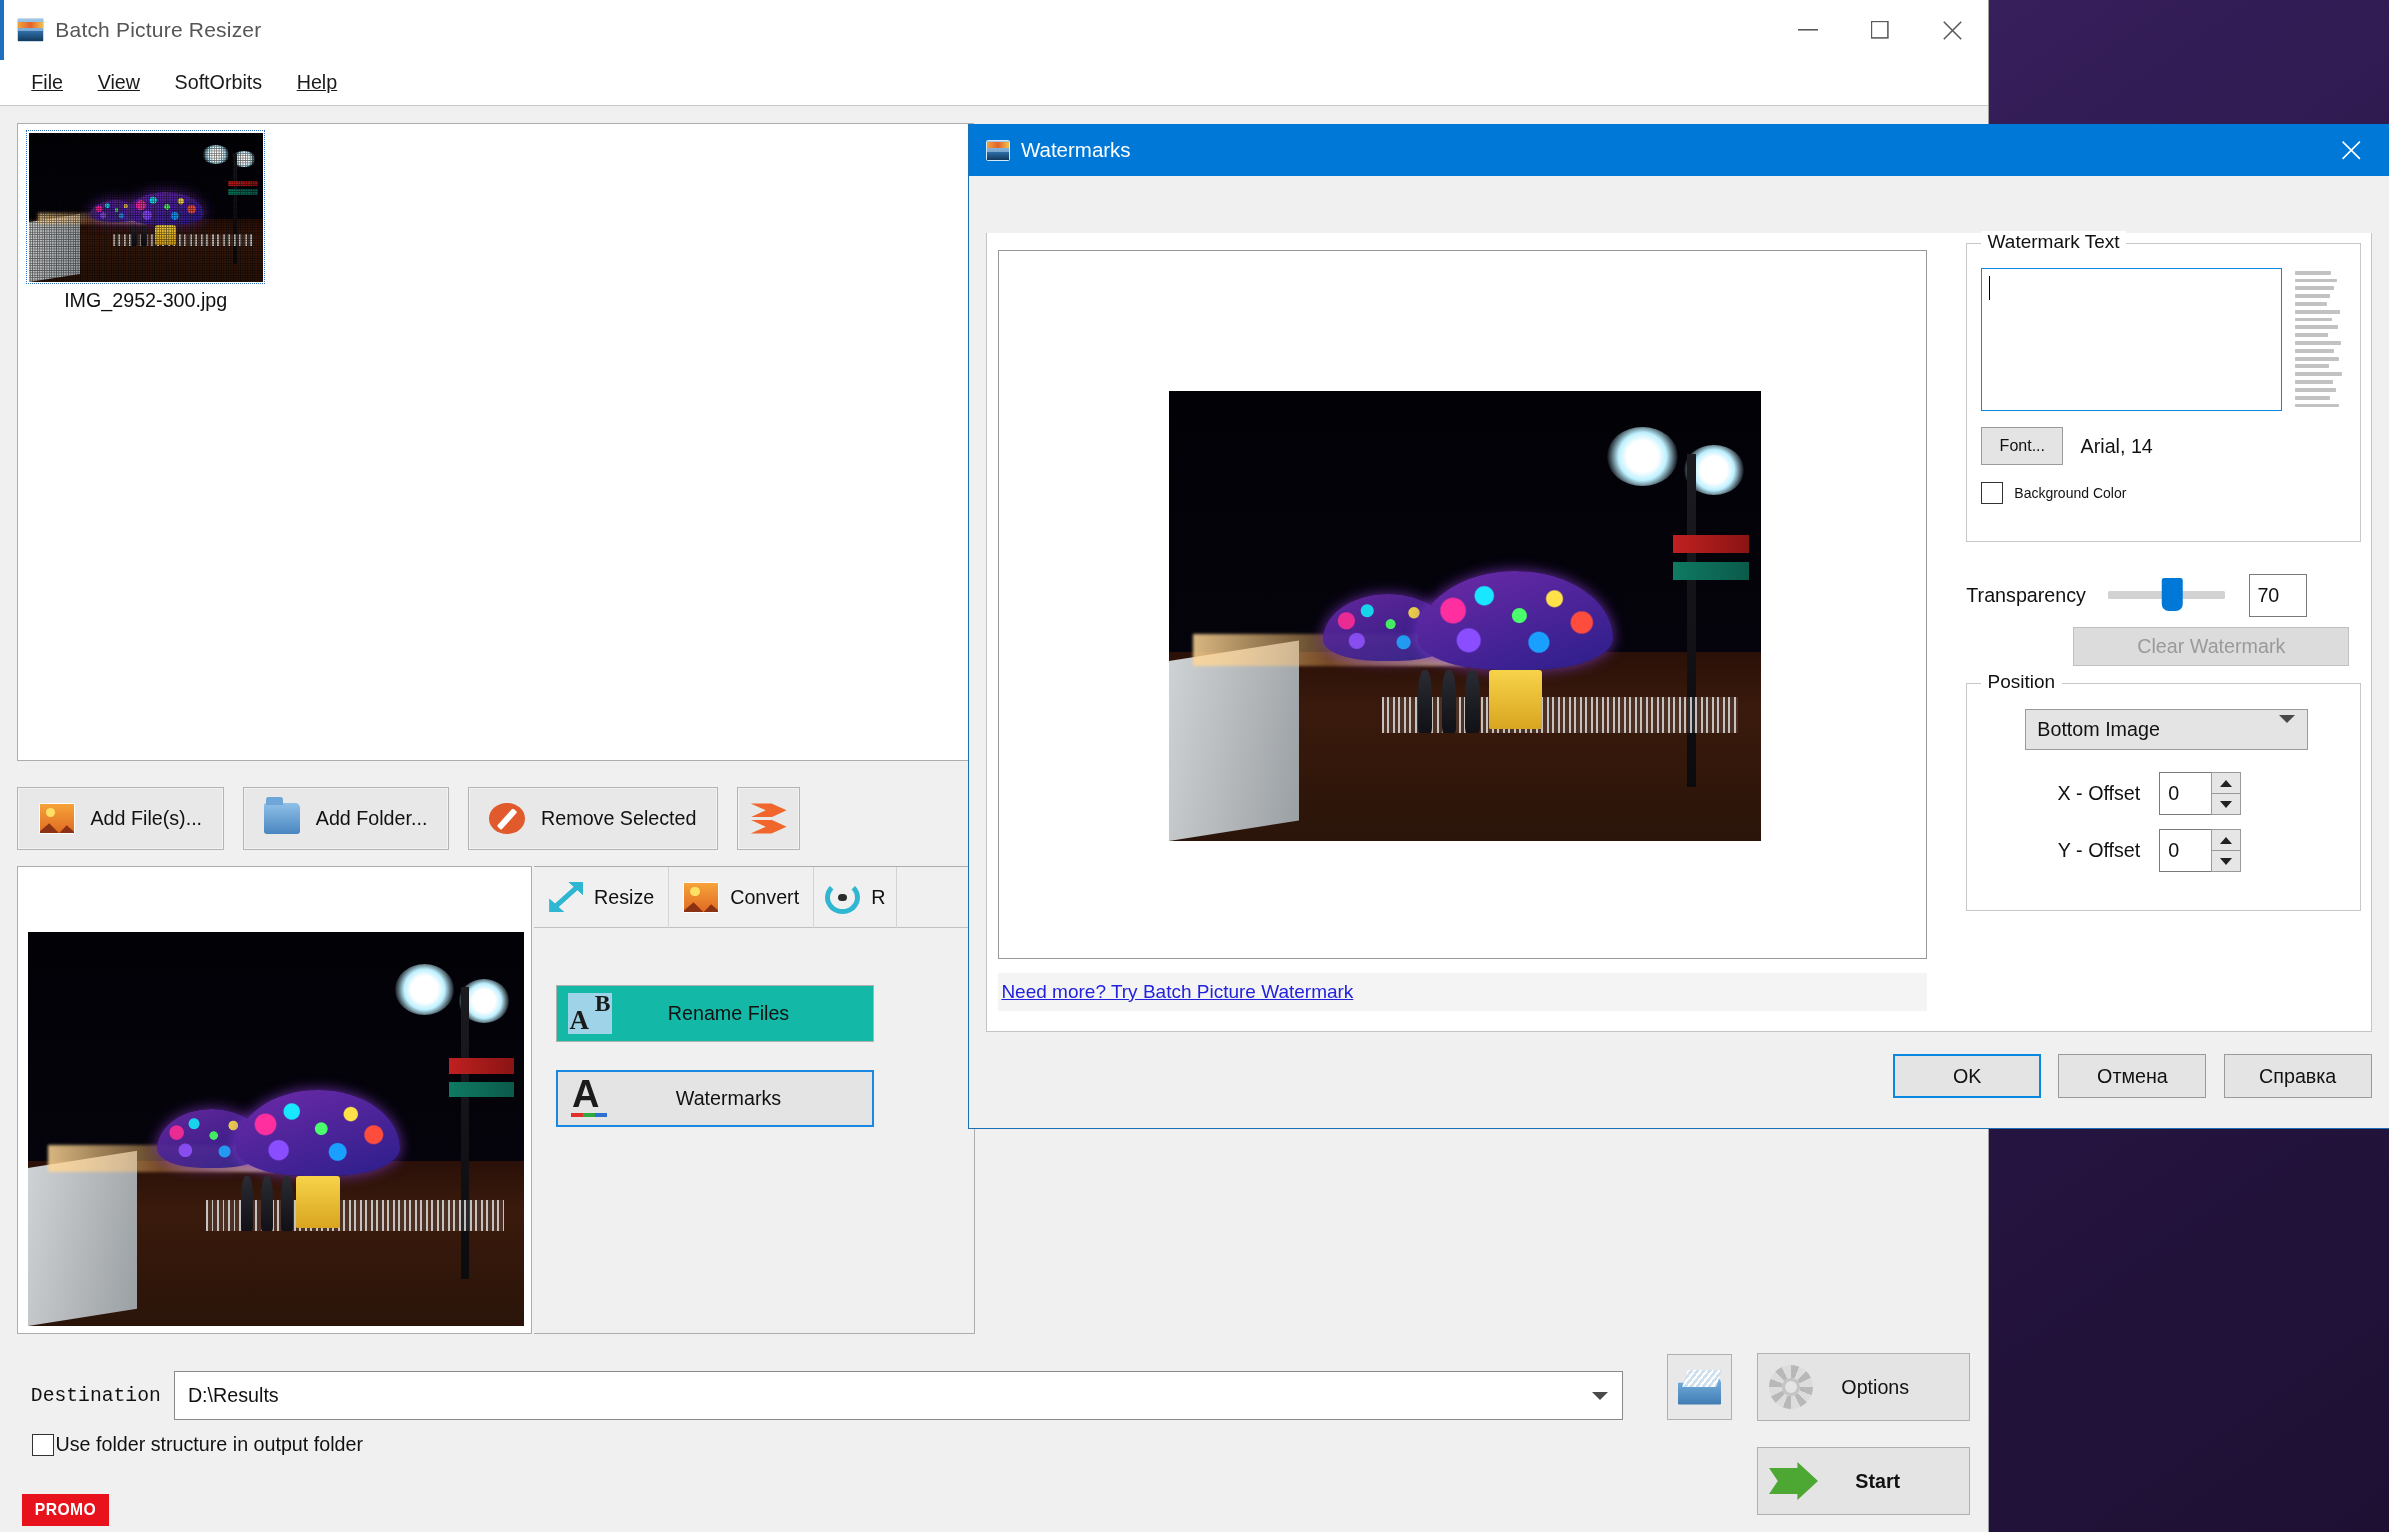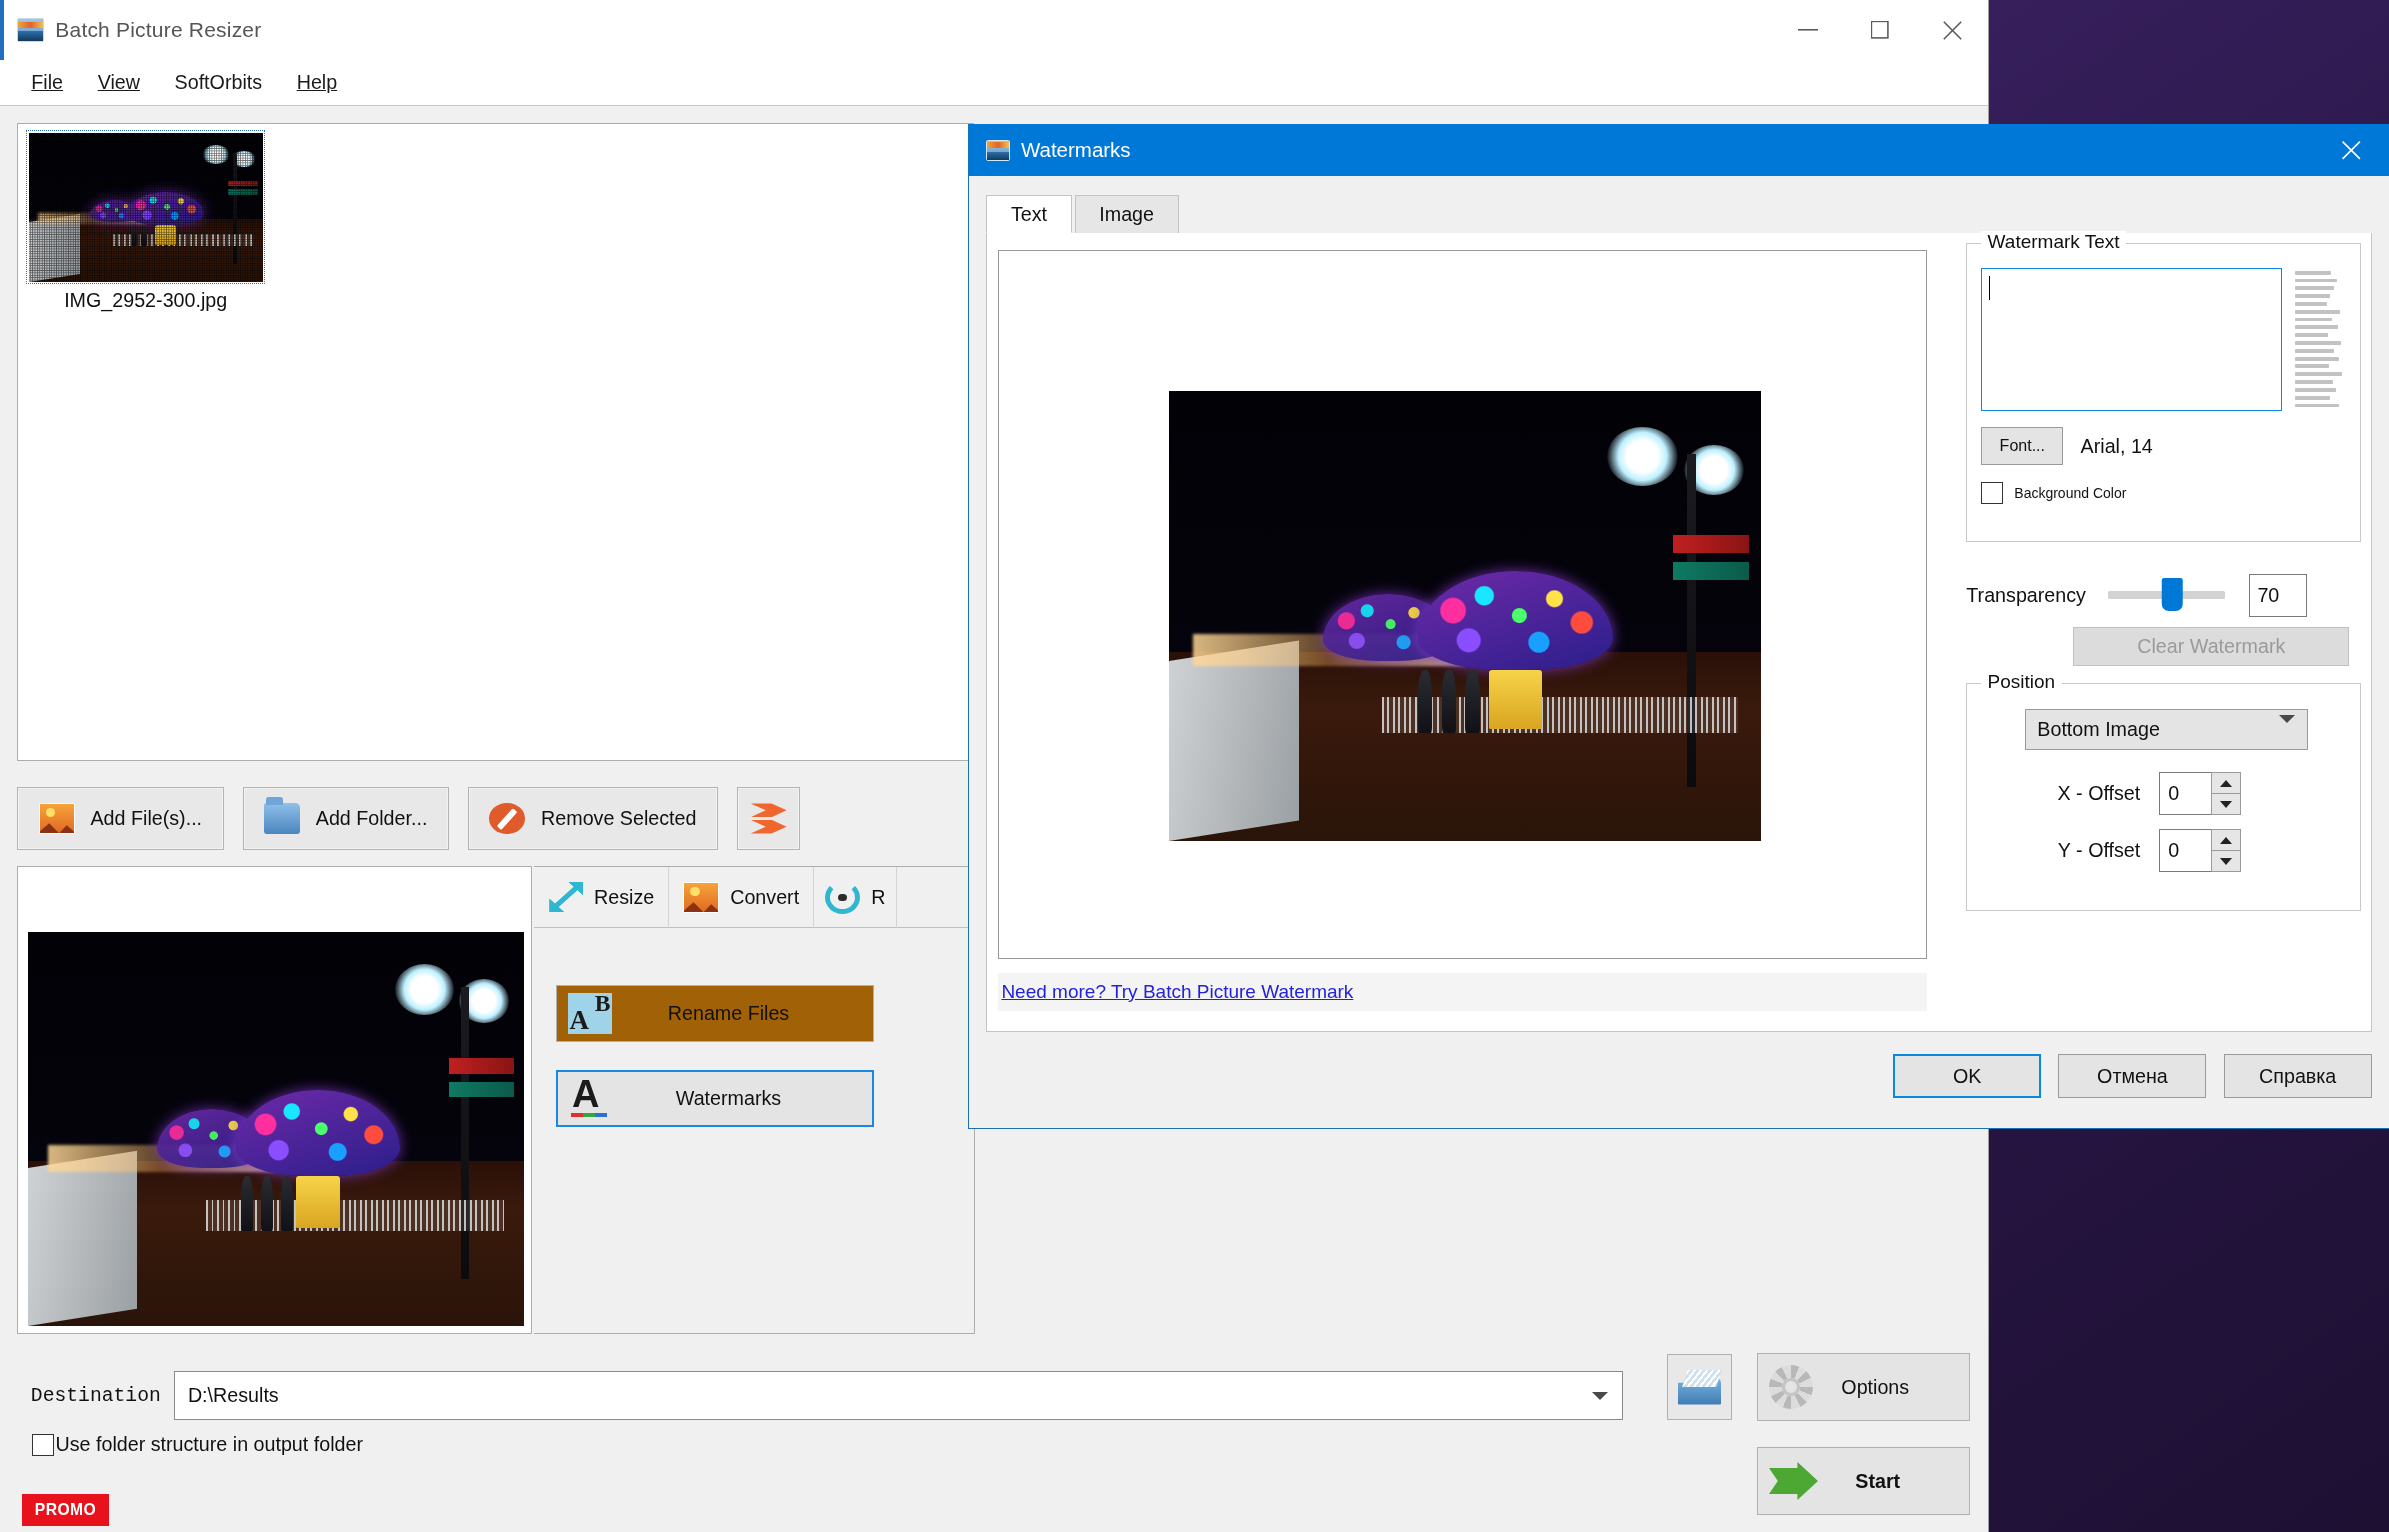--- a/index.html
+++ b/index.html
@@ -159,21 +159,21 @@
   .ico-resize { width:35px; height:31.5px; position:relative; }
   .ico-resize:before, .ico-resize:after { content:""; position:absolute; width:100%; height:100%;
     background:#2fb6d0;
     clip-path:polygon(58% 0,100% 0,100% 42%,84% 26%,30% 80%,46% 96%,4% 96%,4% 54%,20% 70%,74% 16%); }
   .ico-rotate { width:35px; height:33px; position:relative; }
   .ico-rotate:before { content:""; position:absolute; inset:0; border-radius:50%;
     border:5.5px solid #2fb6d0; border-top-color:transparent; }
   .ico-rotate:after { content:""; position:absolute; left:38%; top:38%; width:24%; height:24%;
     border-radius:50%; background:#2b2b2b; }
   .op-btn {
-    position:absolute; left:22px; width:318px; height:57px; background:#a16207;
+    position:absolute; left:22px; width:318px; height:57px; background:#14b8a6;
     border:0.8px solid #b0b0b0; display:flex; align-items:center; font-size:19.7px; color:#111;
   }
   .op-btn .oico { width:44px; height:41px; margin-left:11px; flex:none; position:relative; }
   .op-btn .otxt { flex:1; text-align:center; padding-right:28px; }
   #op-rename { top:118px; }
   #op-watermarks { top:203px; border:2.4px solid #1a88e0; background:#e4e4e4; }
   .ico-ab { background:#9fd3e8; }
   .ico-ab:before { content:"A"; position:absolute; left:1.6px; bottom:-1.6px; font-size:27px;
     font-weight:bold; color:#1b1b1b; font-family:"Liberation Serif", serif; }
   .ico-ab:after { content:"B"; position:absolute; right:1.6px; top:-3.1px; font-size:23.6px;
@@ -477,28 +477,20 @@
     <div class="dlg-icon"></div>
     <div id="dlg-title-text">Watermarks</div>
     <div id="dlg-close">
       <svg width="20.5" height="20.5" viewBox="0 0 26 26">
           <path d="M2 2 L24 24 M24 2 L2 24" stroke="#ffffff" stroke-width="2" fill="none"></path>
         </svg>
     </div>
   </div>
 
   <div id="dlg-body">
-    <div id="tabstrip">
-      <div class="dtab active">
-        <span>Text</span>
-      </div>
-      <div class="dtab">
-        <span>Image</span>
-      </div>
-    </div>
 
     <div id="tabpage">
 
       <div id="wm-preview">
         <div id="wm-preview-img">
           <div class="photo">
             <div class="sky"></div>
               <div class="ground"></div>
               <div class="wall"></div>
             <div class="strip"></div>

